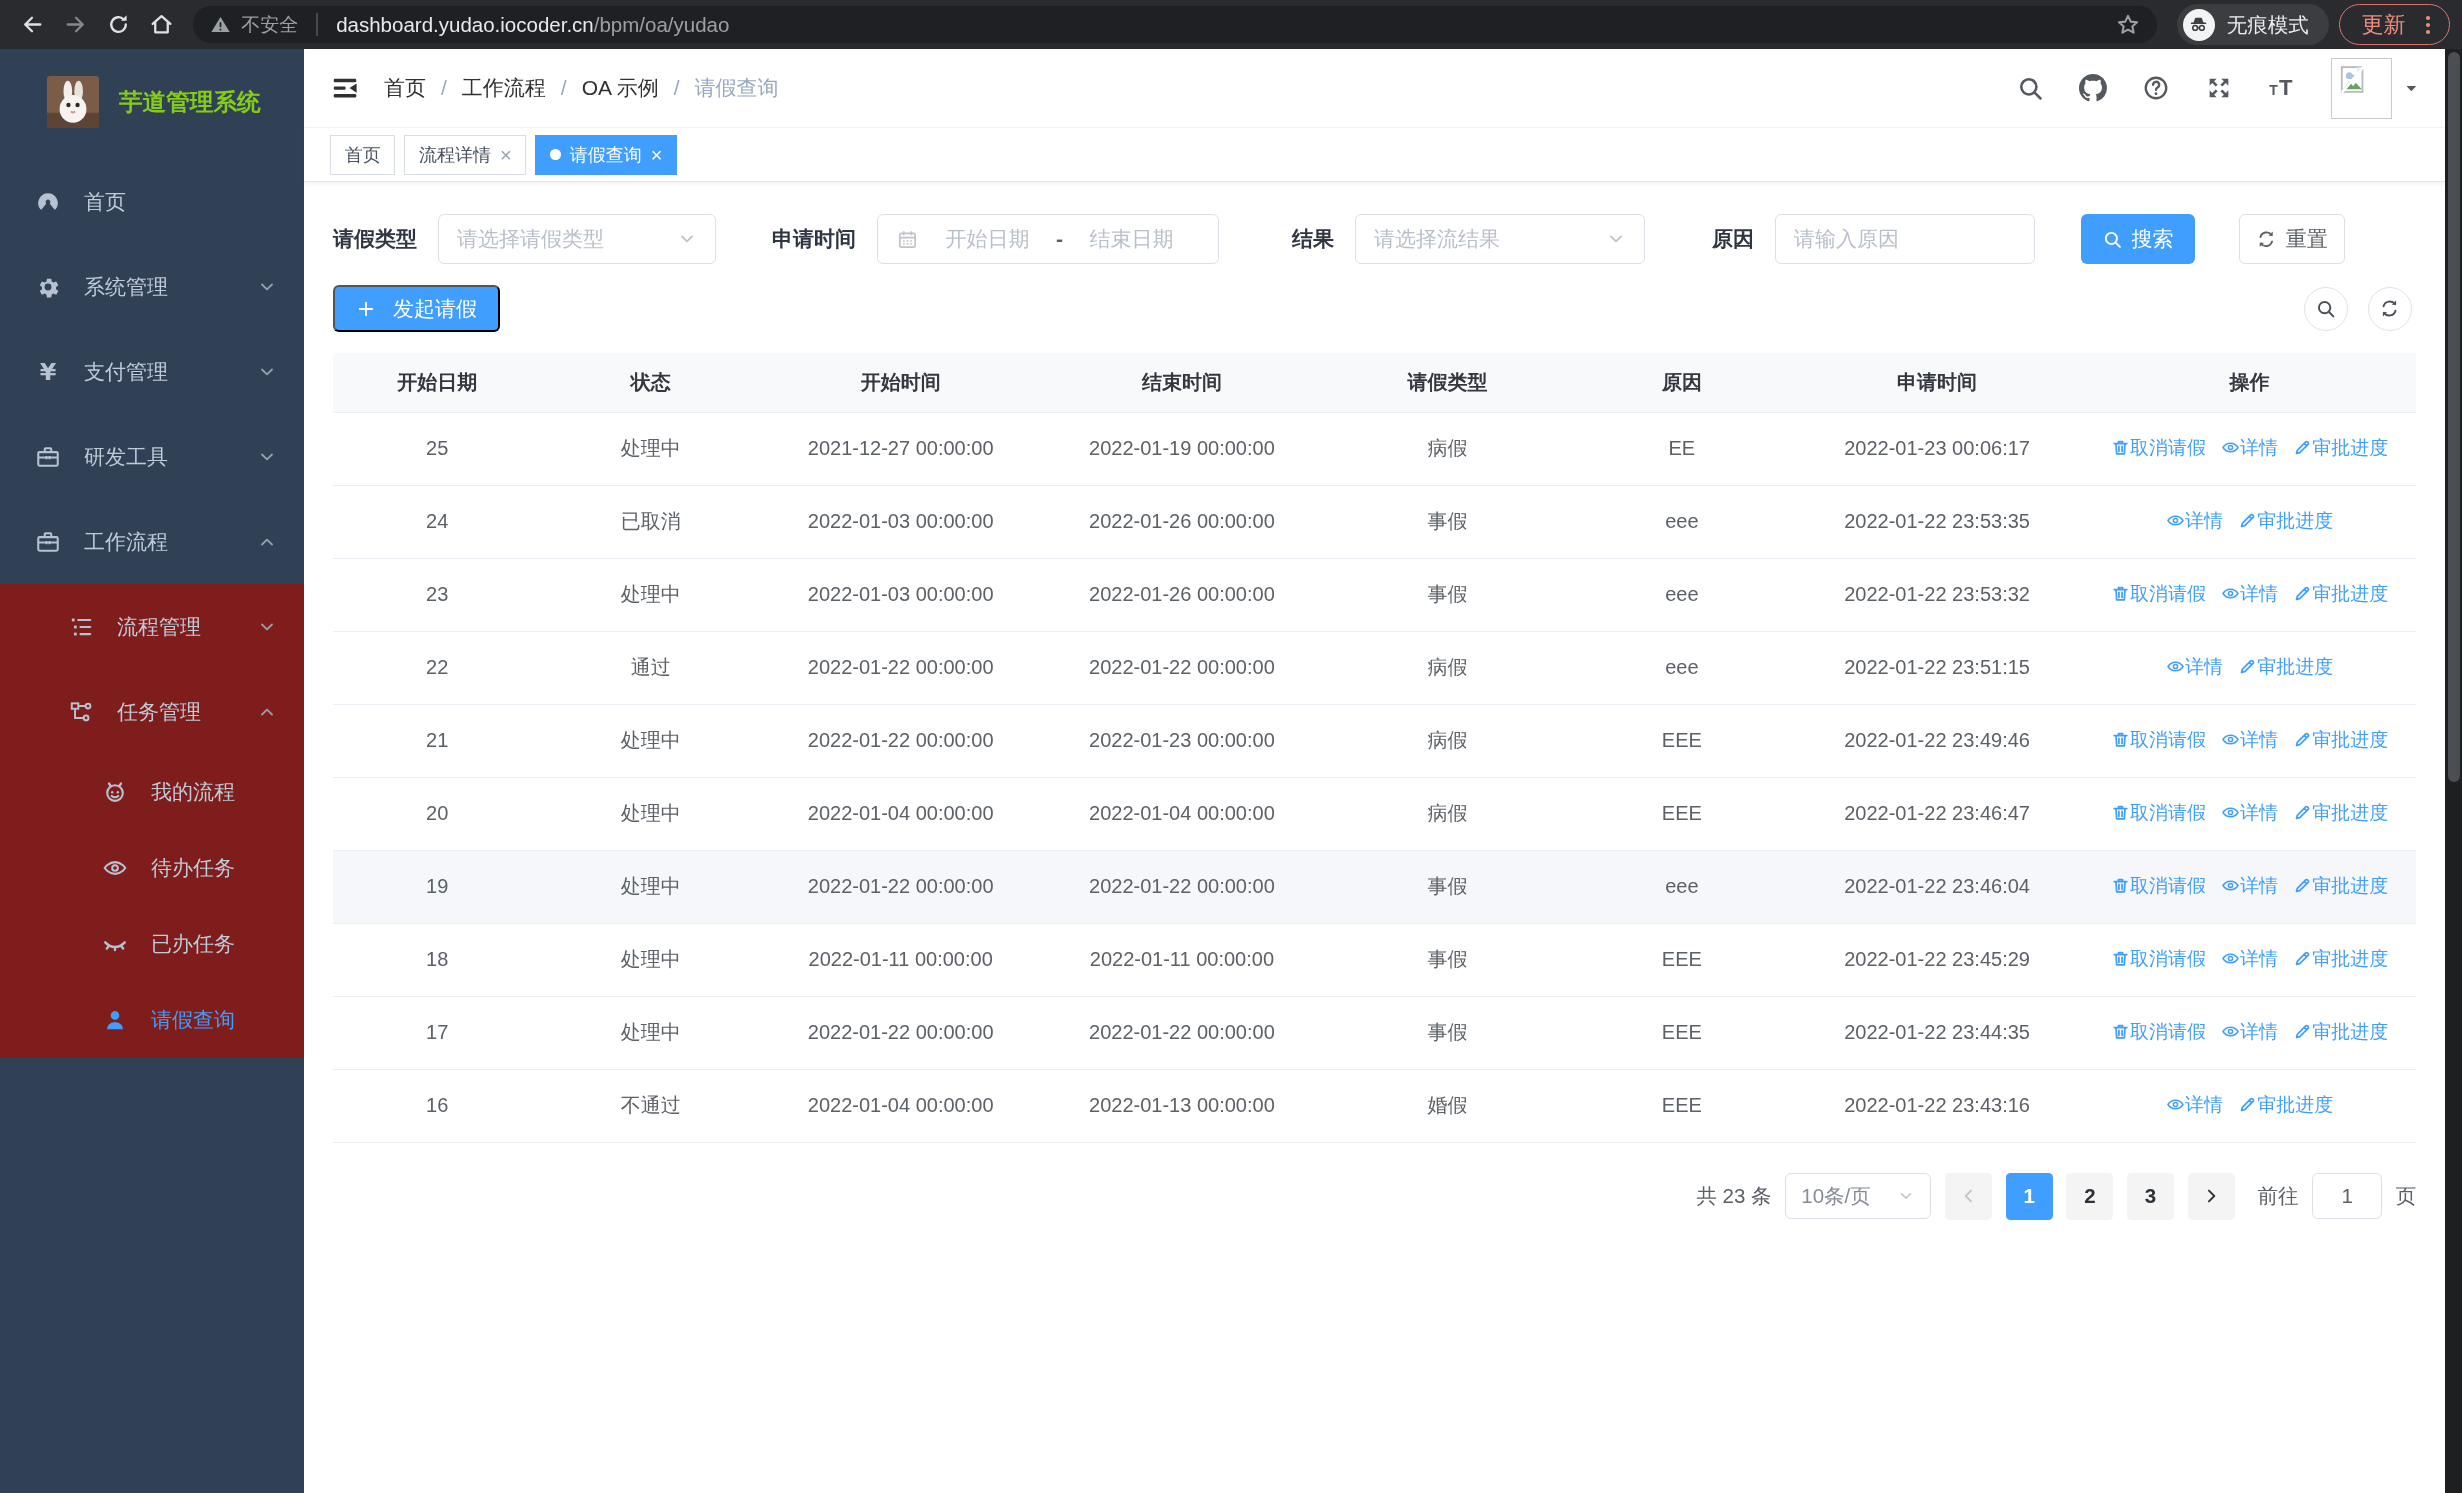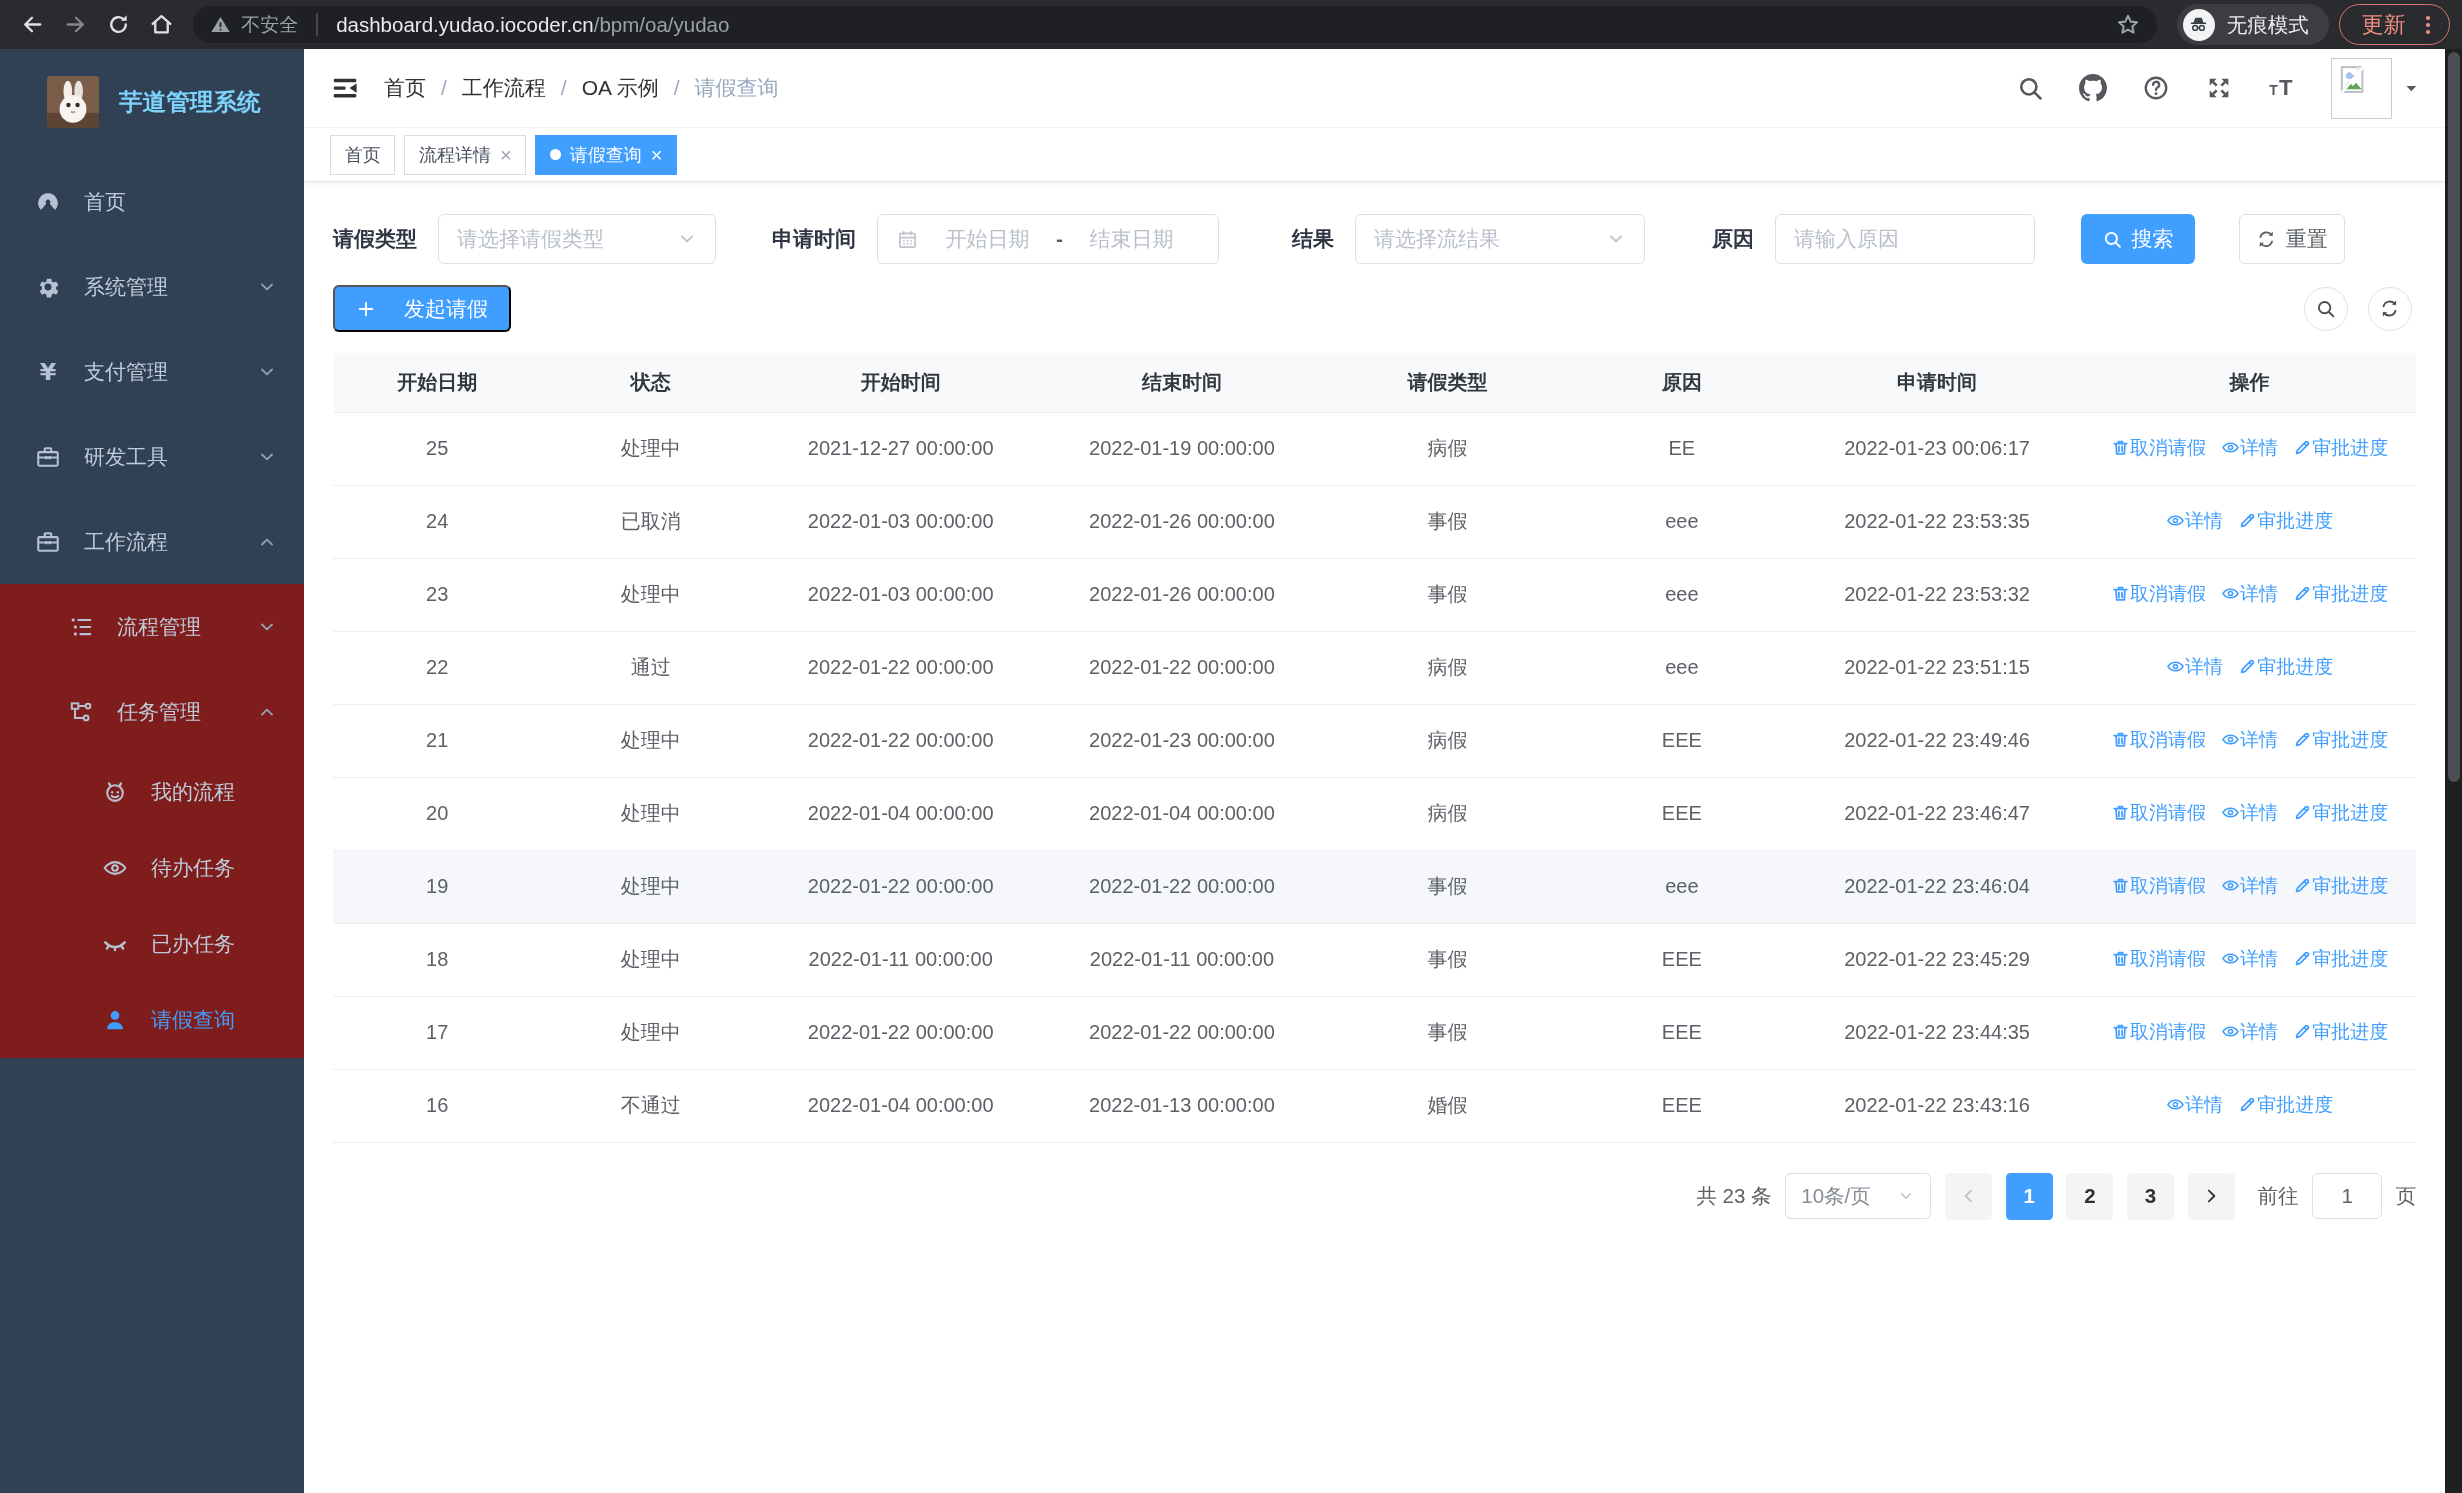--- a/index.html
+++ b/index.html
@@ -30,21 +30,21 @@
   
   .app{display:flex;height:1445px;position:relative}
   .vscroll{position:absolute;top:0;right:0;width:16.7px;height:100%;background:#1e1f21}
   .vthumb{position:absolute;top:3px;left:2.3px;width:12px;height:730px;border-radius:6px;background:#4b4e52;cursor:grab}
 
   
   .sidebar{width:304px;background:#304156;flex-shrink:0;overflow:hidden;display:flex;flex-direction:column}
   .logo{height:90px;display:flex;align-items:center;gap:20px;padding:15px 0 0 47px}
   .logo-img{width:52px;height:52px;border-radius:3px;overflow:hidden;flex-shrink:0}
   .logo-img svg{width:100%;height:100%;display:block}
-  .logo-title{color:#7dd3fc;font-size:23.6px;font-weight:bold;white-space:nowrap}
+  .logo-title{color:#84cc16;font-size:23.6px;font-weight:bold;white-space:nowrap}
   .menu{padding-top:20px}
   .menu-item{height:85px;display:flex;align-items:center;color:#bfcbd9;font-size:21px;padding:0 27px 0 35px;cursor:pointer;white-space:nowrap}
   .menu-item .mi-icon{width:26px;height:26px;margin-right:23px;color:#b6c2d2}
   .menu-item .chev{margin-left:auto;width:20px;height:20px;color:#93a1b3}
   .menu-item.lv2{padding-left:68px}
   .menu-item.lv3{padding-left:102px;height:76px}
   .submenu{background:#7f1d1d}
   .menu-item.active{color:#409eff}
   .menu-item.active .mi-icon{color:#409eff}
 
@@ -85,21 +85,21 @@
   .dr-sep{color:#5a5f66;font-weight:700}
   .sel-result{width:290px;margin-right:67px}
   .inp-reason{width:260px;padding:0 18px;margin-right:46px;cursor:text}
   .btn{height:50px;border-radius:6px;font-size:21px;display:inline-flex;align-items:center;gap:9px;cursor:pointer;border:none;white-space:nowrap}
   .btn .ico{width:20.5px;height:20.5px}
   .btn-search{background:#409eff;color:#fff;padding:0 21px;margin-right:44px}
   .btn-reset{background:#fff;color:#5c6167;border:1.5px solid #dcdfe6;padding:0 16.7px}
 
   
   .toolbar-row{display:flex;align-items:center;margin-bottom:21px}
-  .btn-create{height:47px;background:#409eff;color:#fff;padding:0 21px;font-size:21px;border-radius:6px;gap:28px;display:inline-flex;align-items:center;cursor:pointer}
+  .btn-create{height:47px;background:#409eff;color:#fff;padding:0 21px;font-size:21px;border-radius:6px;gap:17px;display:inline-flex;align-items:center;cursor:pointer}
   .btn-create .ico{width:20px;height:20px}
   .round-group{margin-left:auto;display:flex;gap:20px;padding-right:4.6px}
   .rbtn{width:44px;height:44px;border-radius:50%;border:1.5px solid #dfe3e9;background:#fff;color:#4a4f57;display:flex;align-items:center;justify-content:center;cursor:pointer}
   .rbtn .ico{width:21px;height:21px}
 
   
   table{width:100%;border-collapse:collapse;font-size:20px;table-layout:fixed}
   thead th{height:59px;background:#f8f9fb;color:#33373e;font-weight:600;border-bottom:1.5px solid #ebeef5;text-align:center;white-space:nowrap}
   tbody td{height:73px;color:#5c6167;border-bottom:1.5px solid #ebeef5;text-align:center;white-space:nowrap;overflow:hidden}
   tr.hover td{background:#f5f7fa}

